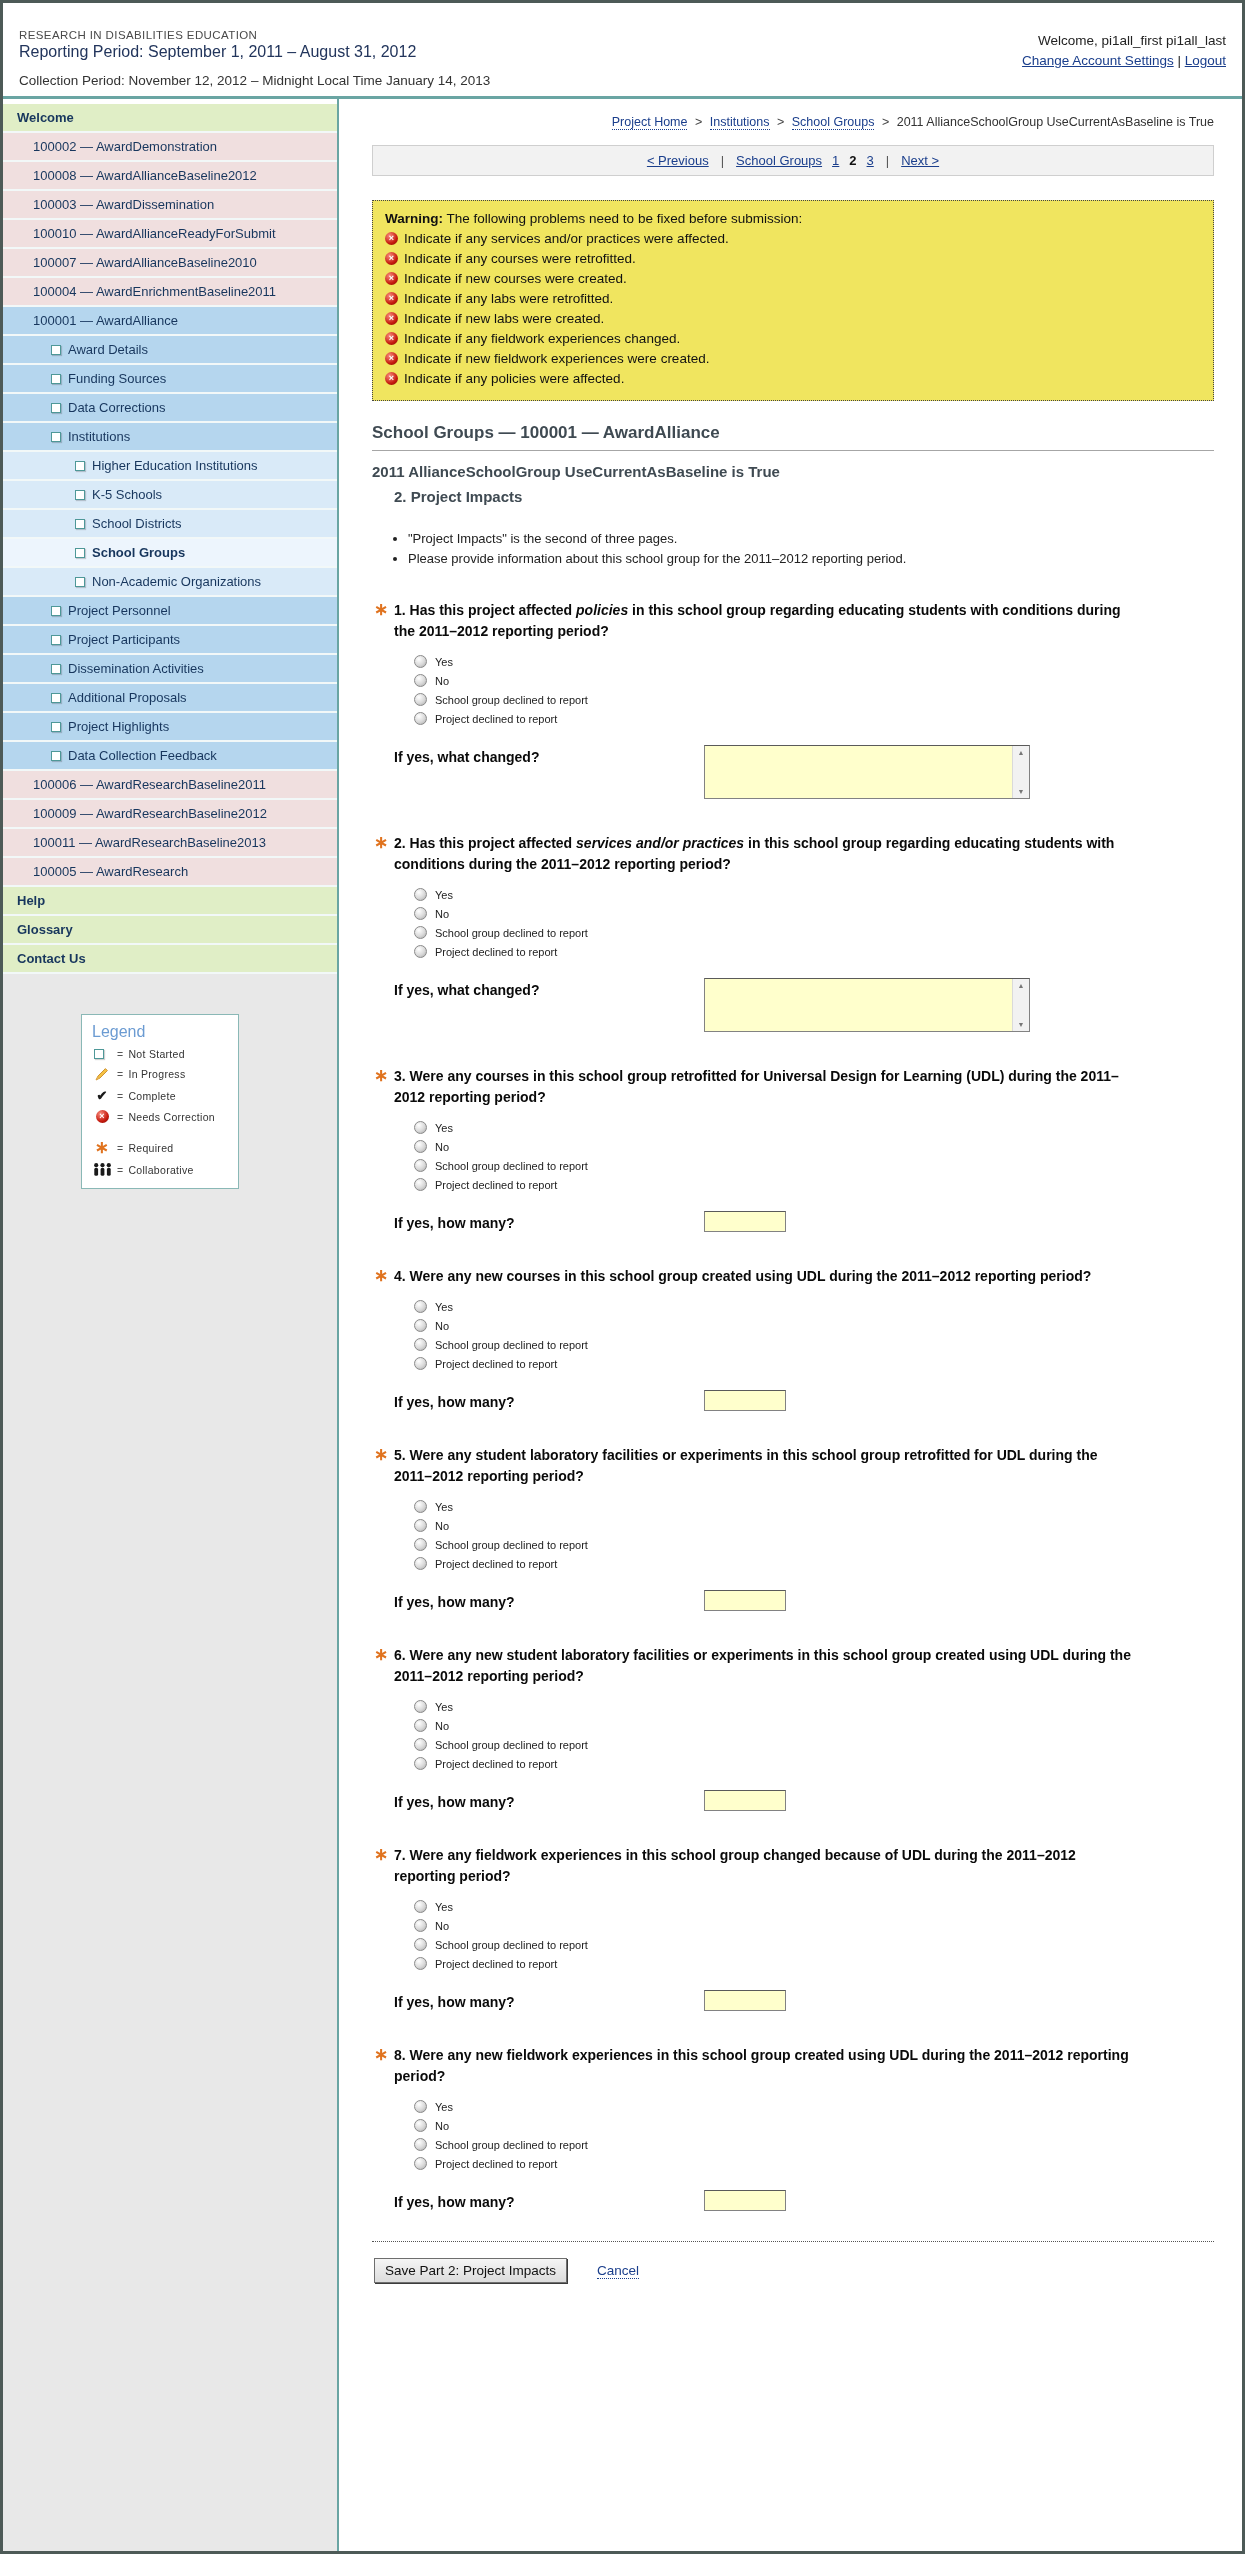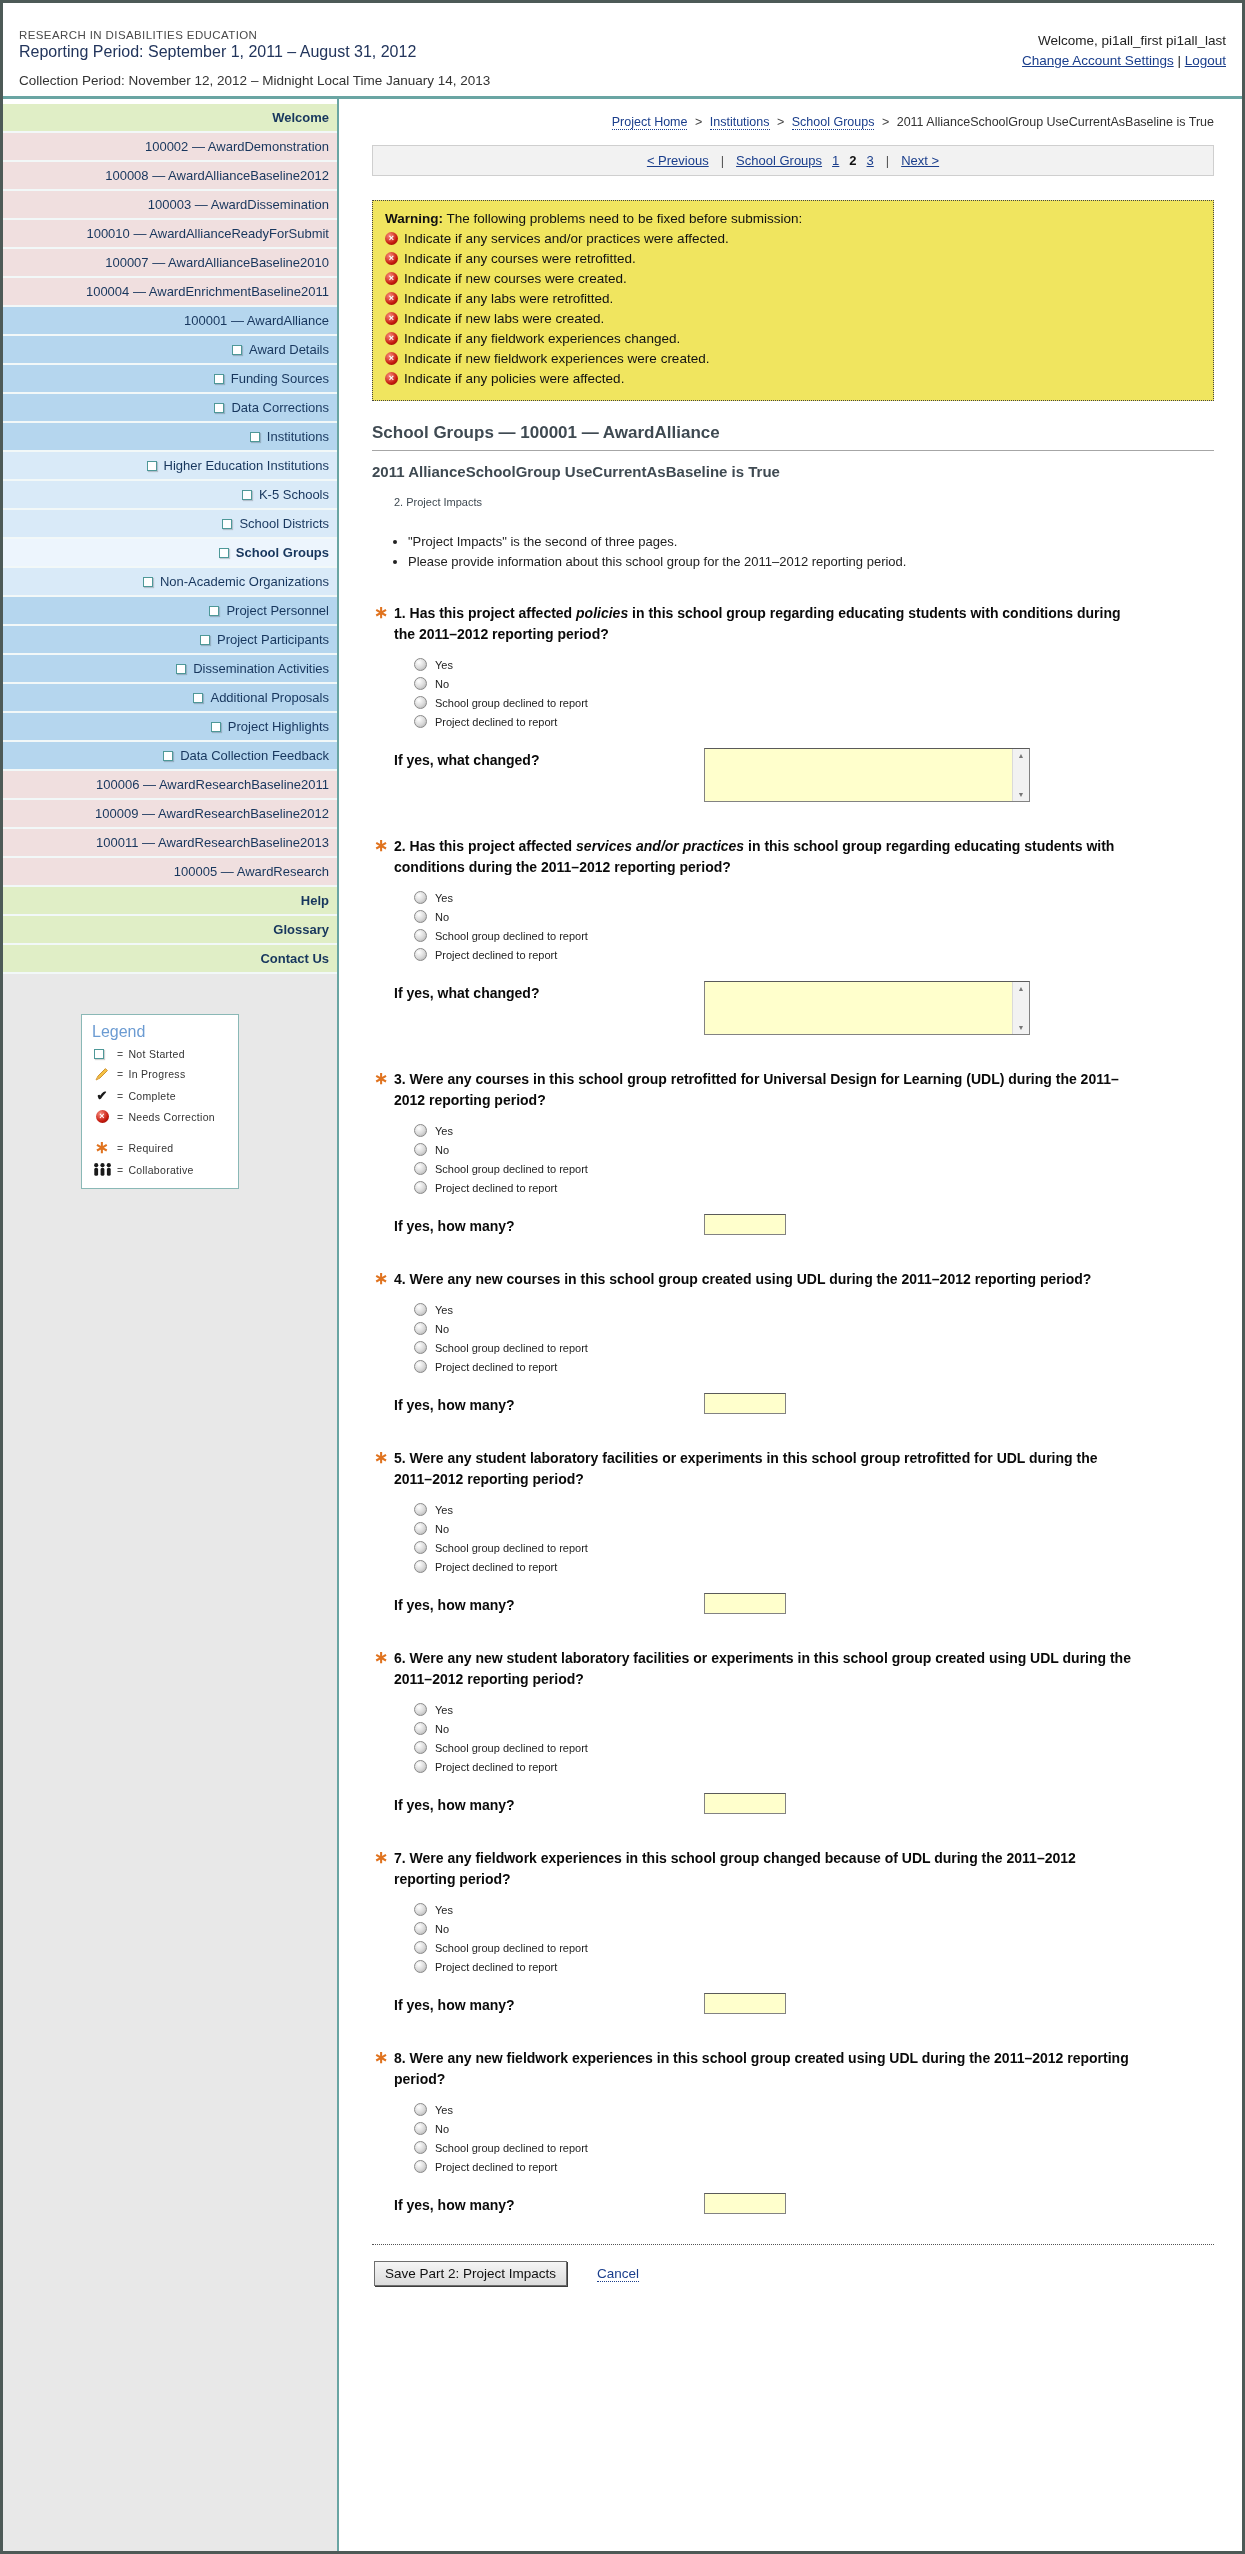--- a/index.html
+++ b/index.html
@@ -26,21 +26,21 @@
   .account a{color:var(--link);text-decoration:underline;cursor:pointer;}
   .hdr-rule{height:3px;background:var(--accent-teal);}
 
   
   .content-row{display:flex;flex:1;min-height:0;}
   .sidebar{width:336px;background:#fff;border-right:2px solid var(--accent-teal);display:flex;flex-direction:column;}
   .main{flex:1;background:#fff;padding:16px 28px 0 33px;}
 
   
   .nav{margin-top:5px;}
-  .nav-row{font-size:13px;color:var(--navy);padding:6px 8px;border-bottom:2px solid #f2f8f8;display:flex;align-items:center;cursor:pointer;justify-content:flex-end;}
+  .nav-row{font-size:13px;color:var(--navy);padding:6px 8px;border-bottom:2px solid #f2f8f8;display:flex;align-items:center;cursor:pointer;}
   .nav-section{background:#e0eec6;font-weight:bold;padding-left:14px;}
   .nav-award{background:#f0dfdf;padding-left:30px;}
   .nav-award-active{background:#b5d6ee;padding-left:30px;}
   .nav-sub1{background:#b5d6ee;padding-left:48px;}
   .nav-sub2{background:#d9eaf8;padding-left:72px;}
   .nav-sub2-selected{background:#edf5fd;padding-left:72px;font-weight:bold;}
   .square{width:10px;height:10px;border:1px solid #4e9898;background:#fff;display:inline-block;margin-right:7px;flex:none;box-shadow:1px 1px 1px rgba(0,0,0,.18);}
   .sidebar-fill{flex:1;background:#e8e8e8;padding-top:40px;}
 
   
@@ -67,21 +67,21 @@
 
   
   .warning{margin-top:24px;background:var(--warning-bg);border:1px dotted #444;padding:10px 12px 14px 12px;font-size:13.5px;color:#111;}
   .warning-intro{margin-bottom:4px;}
   .warning-intro b{font-weight:bold;}
   .warning-item{display:flex;align-items:center;gap:6px;margin-top:5px;}
 
   
   .page-title{margin-top:22px;font-size:17px;font-weight:bold;color:var(--heading);border-bottom:1px solid #a6a6a6;padding-bottom:7px;}
   .subtitle{margin-top:12px;font-size:15px;font-weight:bold;color:var(--heading);}
-  .section-title{margin-top:16px;margin-left:22px;font-size:11px;font-weight:normal;color:var(--heading);}
+  .section-title{margin-top:8px;margin-left:22px;font-size:15px;font-weight:bold;color:var(--heading);}
   .notes{margin:26px 0 0 14px;padding-left:22px;font-size:13px;color:#222;}
   .notes li{margin-bottom:5px;}
 
   
   .question{position:relative;margin-top:34px;padding-left:22px;max-width:780px;}
   .question .req-star{position:absolute;left:2px;top:1px;}
   .q-text{font-size:14px;font-weight:bold;color:#0a0a0a;line-height:1.5;max-width:740px;}
   .q-text em{font-style:italic;}
   .options{margin:13px 0 0 20px;}
   .option{display:flex;align-items:center;gap:8px;margin-bottom:6px;font-size:11px;color:#222;cursor:pointer;}

